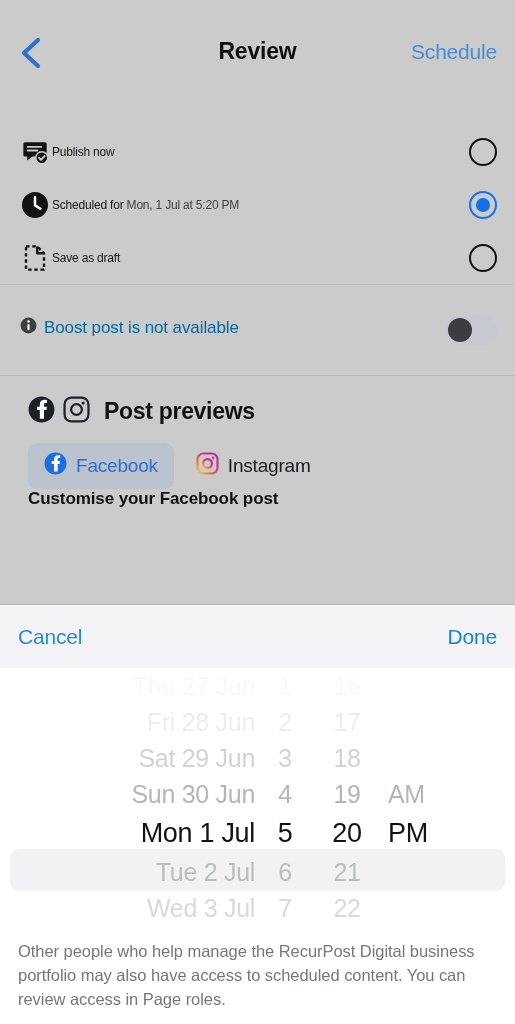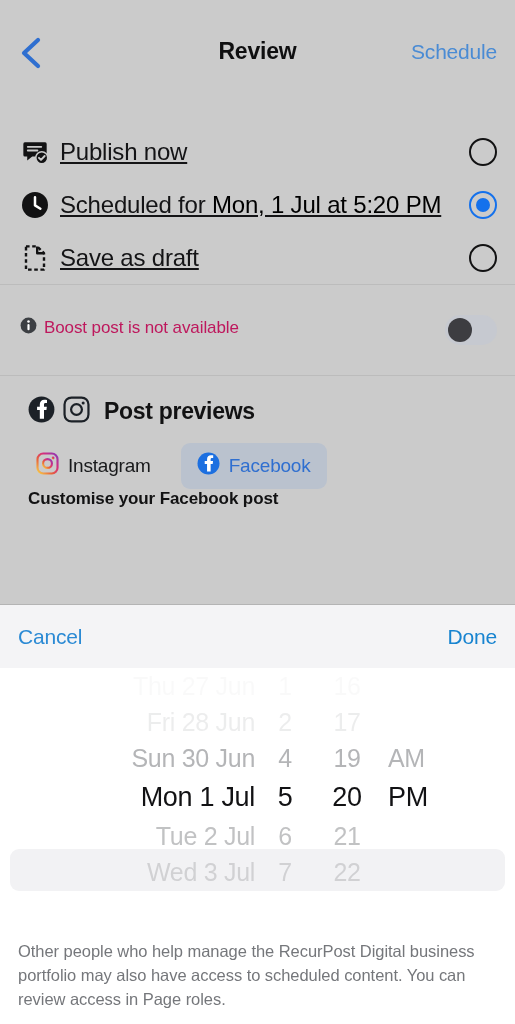--- a/index.html
+++ b/index.html
@@ -47,26 +47,25 @@
   .sched-row {
     display: flex; align-items: center;
     height: 53px; padding: 0 18px 0 20px;
     cursor: pointer;
   }
   .sched-icon {
     width: 30px; height: 30px; flex: 0 0 30px;
     display: flex; align-items: center; justify-content: center;
   }
   .sched-label {
-    flex: 1 1 auto; margin-left: 10px;
-    font-size: 24px; color: #141416; letter-spacing: -0.2px;
+    flex: 1 1 auto; margin-left: 2px;
+    font-size: 12px; color: #141416; letter-spacing: -0.2px;
     white-space: nowrap;
-    text-decoration: underline;
-  }
-  .sched-label .accent { color: #000000; }
+  }
+  .sched-label .accent { color: #404040; }
   .radio {
     width: 28px; height: 28px; border-radius: 50%;
     border: 2.6px solid #121213; flex: 0 0 28px;
     background: transparent;
   }
   .radio.on {
     border-color: #1471ec;
     display: flex; align-items: center; justify-content: center;
   }
   .radio.on::after {
@@ -81,21 +80,21 @@
     position: relative; padding: 22px 20px 22px 20px;
     min-height: 90px;
   }
   .boost-title {
     font-size: 17px; font-weight: bold; color: #121213;
     letter-spacing: -0.1px;
   }
   .boost-sub {
     display: flex; align-items: center; gap: 7px;
     margin-top: 10px;
-    font-size: 17px; color: #be185d; letter-spacing: -0.1px;
+    font-size: 17px; color: #0369a1; letter-spacing: -0.1px;
   }
   .toggle {
     position: absolute; right: 18px; top: 50%;
     transform: translateY(-50%);
     width: 52px; height: 30px; border-radius: 15px;
     background: #c6c9d0; cursor: pointer;
   }
   .toggle::after {
     content: ""; position: absolute; left: 3px; top: 3px;
     width: 24px; height: 24px; border-radius: 50%;
@@ -264,47 +263,47 @@
         <svg width="27" height="27" viewBox="0 0 28 28" aria-hidden="true">
           <rect x="1.6" y="1.6" width="24.8" height="24.8" rx="7.2" fill="none" stroke="#1c2127" stroke-width="2.3"></rect>
           <circle cx="14" cy="14" r="5.6" fill="none" stroke="#1c2127" stroke-width="2.3"></circle>
           <circle cx="20.9" cy="7.2" r="1.6" fill="#1c2127"></circle>
         </svg>
       </span>
       <span class="previews-title">Post previews</span>
     </div>
 
     <div class="tabs">
+      <div class="tab active">
+        <span>
+          <svg width="23" height="23" viewBox="0 0 28 28" aria-hidden="true">
+            <circle cx="14" cy="14" r="13.4" fill="#1c6fe0"></circle>
+            <path d="M16.6 14.6h2.5l.45-3.5h-2.95V8.9c0-1 .3-1.7 1.75-1.7h1.35V4.06c-.66-.09-1.64-.18-2.8-.18-2.77 0-4.66 1.69-4.66 4.8v2.42H9.4v3.5h2.84v9.1h4.36z" fill="#ffffff"></path>
+          </svg>
+        </span>
+        <span>Facebook</span>
+      </div>
       <div class="tab inactive">
         <span>
           <svg width="23" height="23" viewBox="0 0 28 28" aria-hidden="true">
             <defs>
               <linearGradient id="igGrad" x1="0" y1="1" x2="1" y2="0">
                 <stop offset="0%" stop-color="#f9d14b"></stop>
                 <stop offset="35%" stop-color="#e8633a"></stop>
                 <stop offset="65%" stop-color="#d42e7e"></stop>
                 <stop offset="100%" stop-color="#8a3ab9"></stop>
               </linearGradient>
             </defs>
             <rect x="1.8" y="1.8" width="24.4" height="24.4" rx="7" fill="none" stroke="url(#igGrad)" stroke-width="2.6"></rect>
             <circle cx="14" cy="14" r="5.4" fill="none" stroke="url(#igGrad)" stroke-width="2.6"></circle>
             <circle cx="20.8" cy="7.3" r="1.7" fill="url(#igGrad)"></circle>
           </svg>
         </span>
         <span>Instagram</span>
       </div>
-      <div class="tab active">
-        <span>
-          <svg width="23" height="23" viewBox="0 0 28 28" aria-hidden="true">
-            <circle cx="14" cy="14" r="13.4" fill="#1c6fe0"></circle>
-            <path d="M16.6 14.6h2.5l.45-3.5h-2.95V8.9c0-1 .3-1.7 1.75-1.7h1.35V4.06c-.66-.09-1.64-.18-2.8-.18-2.77 0-4.66 1.69-4.66 4.8v2.42H9.4v3.5h2.84v9.1h4.36z" fill="#ffffff"></path>
-          </svg>
-        </span>
-        <span>Facebook</span>
-      </div>
     </div>
 
     <div class="customise">Customise your Facebook post</div>
   </div>
 
   <div class="picker-sheet">
     <div class="picker-toolbar">
       <div>Cancel</div>
       <div class="done">Done</div>
     </div>
@@ -317,20 +316,26 @@
             <span class="col-hour">1</span>
             <span class="col-min">16</span>
             <span class="col-ampm"></span>
           </div>
           <div class="wheel-row" style="opacity: 0.18;">
             <span class="col-date">Fri 28 Jun</span>
             <span class="col-hour">2</span>
             <span class="col-min">17</span>
             <span class="col-ampm"></span>
           </div>
+          <div class="wheel-row" style="opacity: 0.45;">
+            <span class="col-date">Sat 29 Jun</span>
+            <span class="col-hour">3</span>
+            <span class="col-min">18</span>
+            <span class="col-ampm"></span>
+          </div>
           <div class="wheel-row" style="opacity: 0.75;">
             <span class="col-date">Sun 30 Jun</span>
             <span class="col-hour">4</span>
             <span class="col-min">19</span>
             <span class="col-ampm">AM</span>
           </div>
           <div class="wheel-row selected" style="opacity: 1;">
             <span class="col-date">Mon 1 Jul</span>
             <span class="col-hour">5</span>
             <span class="col-min">20</span>

